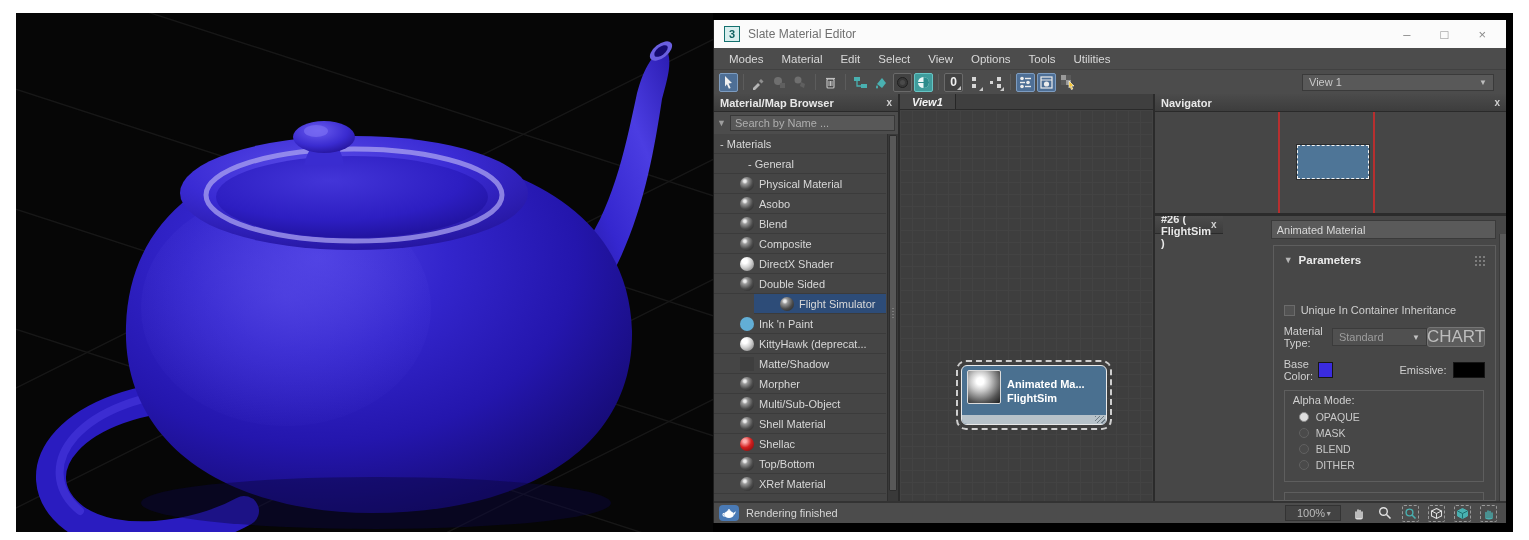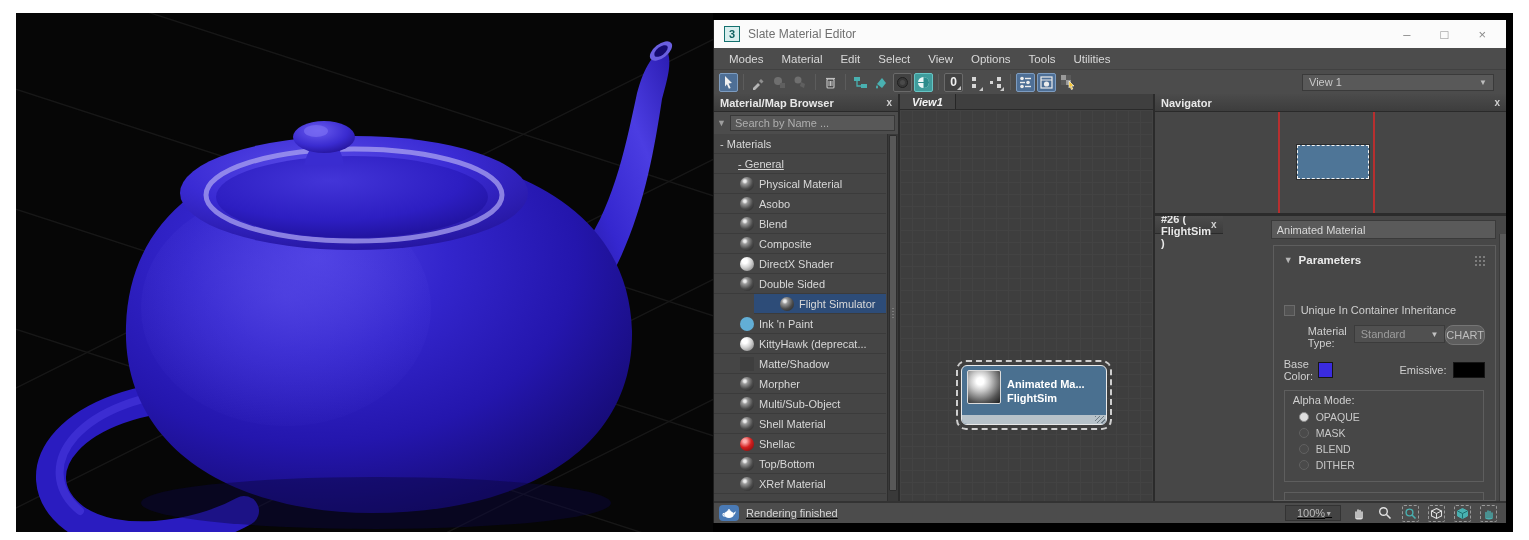--- a/index.html
+++ b/index.html
@@ -42,21 +42,21 @@
 
   
   .browser{width:186px;display:flex;flex-direction:column;background:#454545;border-right:2px solid #2b2b2b;}
   .search-row{height:22px;display:flex;align-items:center;gap:4px;padding:0 3px;background:#4c4c4c;flex:0 0 22px;}
   .search-caret{color:#9e9e9e;font-size:9px;}
   .search-input{flex:1;height:16px;background:#585858;border:1px solid #383838;color:#cfcfcf;font-size:11px;padding:0 4px;outline:none;}
   .search-input::placeholder{color:#aeaeae;}
   .mat-list{flex:1;position:relative;overflow:hidden;background:#454545;padding-right:12px;}
   .mat-row{height:20px;display:flex;align-items:center;border-bottom:1px solid #3b3b3b;color:#d8d8d8;font-size:11px;white-space:nowrap;overflow:hidden;}
   .mat-row.indent0{padding-left:6px;}
-  .mat-row.indent1{padding-left:24px;text-decoration:underline;}
+  .mat-row.indent1{padding-left:34px;}
   .mat-row.indent2{padding-left:26px;}
   .mat-row.selected{background:#2d4c78;margin-left:40px;}
   .mat-icon{width:14px;height:14px;margin-right:5px;border-radius:50%;flex:0 0 14px;}
   .mat-icon.sphere-dark{background:radial-gradient(circle at 35% 30%,#ececec 0 9%,#9a9a9a 22%,#4a4a4a 58%,#1e1e1e 100%);}
   .mat-icon.sphere-light{background:radial-gradient(circle at 35% 30%,#ffffff 0 18%,#d2d2d2 48%,#6f6f6f 100%);}
   .mat-icon.circle-blue{background:#62aed6;}
   .mat-icon.sphere-red{background:radial-gradient(circle at 35% 30%,#ffb0b0 0 10%,#d31f1f 48%,#6f0808 100%);}
   .mat-icon.flat-none{background:#3e3e3e;border-radius:0;}
   .vscroll{position:absolute;right:0;top:0;bottom:0;width:11px;background:#393939;border-left:1px solid #2e2e2e;}
   .vthumb{position:absolute;left:1px;right:1px;top:1px;height:97%;background:#585858;border:1px solid #2d2d2d;border-radius:1px;}
@@ -88,41 +88,41 @@
   .mat-body{flex:1;display:flex;flex-direction:column;padding:4px 10px 0 4px;gap:4px;overflow:hidden;}
   .name-field{height:19px;background:#5a5a5a;border:1px solid #3a3a3a;color:#d8d8d8;font-size:11px;padding:0 5px;outline:none;width:100%;flex:0 0 19px;}
   .params-box{flex:1;border:1px solid #5e5e5e;margin:2px 0 0 2px;padding:8px 10px;position:relative;overflow:hidden;}
   .rollout-head{display:flex;align-items:center;gap:6px;}
   .rollout-caret{color:#b5b5b5;font-size:9px;}
   .rollout-title{color:#eaeaea;font-size:11.5px;font-weight:bold;}
   .rollout-grip{margin-left:auto;width:11px;height:11px;background:radial-gradient(#8a8a8a 1px,transparent 1.2px);background-size:4px 4px;opacity:.8;}
   .cb-row{display:flex;align-items:center;gap:6px;margin-top:38px;}
   .checkbox{width:11px;height:11px;background:#525252;border:1px solid #6b6b6b;}
   .cb-label{color:#cfcfcf;font-size:11px;}
-  .mt-row{display:flex;align-items:flex-start;margin-top:9px;margin-left:24px;}
+  .mt-row{display:flex;align-items:center;margin-top:9px;}
   .mt-label{color:#cfcfcf;font-size:11px;width:82px;}
   .dropdown{width:152px;height:18px;background:#505050;border:1px solid #3b3b3b;display:flex;align-items:center;padding:0 6px;color:#9d9d9d;font-size:11px;}
   .dropdown .arrow{margin-left:auto;color:#c2c2c2;font-size:8px;}
-  .chart-btn{margin-left:auto;width:58px;height:20px;background:#5d5d5d;border:1px solid #757575;border-radius:8px;color:#bdbdbd;font-size:11px;display:flex;align-items:center;justify-content:center;}
+  .chart-btn{margin-left:auto;width:58px;height:20px;background:#5d5d5d;border:1px solid #757575;border-radius:3px;color:#bdbdbd;font-size:17px;display:flex;align-items:center;justify-content:center;}
   .color-row{display:flex;align-items:center;margin-top:9px;}
   .swatch{height:16px;border:1px solid #161616;}
   .sw-base{width:28px;margin-left:4px;}
   .sw-emis{width:60px;margin-left:6px;}
   .emis-label{color:#cfcfcf;font-size:11px;margin-left:66px;}
   .groupbox{width:200px;border:1px solid #5e5e5e;margin-top:8px;padding:3px 17px 8px 8px;}
   .group-label{color:#cfcfcf;font-size:11px;margin-bottom:3px;}
   .radio-row{display:flex;align-items:center;gap:7px;height:16px;padding-left:6px;}
   .radio{width:10px;height:10px;border-radius:50%;background:#4a4a4a;border:1px solid #616161;}
   .radio.on{background:#dedede;border:1px solid #8a8a8a;}
   .radio-label{color:#c9c9c9;font-size:10.5px;}
   .render-box{width:200px;border:1px solid #5e5e5e;border-bottom:none;margin-top:10px;padding:3px 8px 20px 8px;}
   .matscroll{position:absolute;right:0;top:18px;bottom:0;width:7px;background:#5a5a5a;border-left:1px solid #3a3a3a;}
 
   
-  .statusbar{height:22px;background:#4c4c4c;border-top:2px solid #333;display:flex;align-items:center;padding:0 5px;flex:0 0 22px;text-decoration:underline;}
+  .statusbar{height:22px;background:#4c4c4c;border-top:2px solid #333;display:flex;align-items:center;padding:0 5px;flex:0 0 22px;}
   .render-badge{width:20px;height:16px;border-radius:4px;background:#4a7ab5;display:flex;align-items:center;justify-content:center;margin-right:7px;}
   .status-msg{color:#d5d5d5;font-size:11px;}
   .status-right{margin-left:auto;display:flex;align-items:center;gap:9px;padding-right:4px;}
   .zoom-select{width:56px;height:16px;background:#434343;border:1px solid #333;color:#bbb;font-size:11px;display:flex;align-items:center;padding:0 11px;}
   .zoom-select .arrow{margin-left:auto;font-size:7px;color:#aaa;}
   .sicon{width:17px;height:17px;display:flex;align-items:center;justify-content:center;}
   .sicon.dashed{border:1px dashed #9a9a9a;border-radius:2px;}
 </style>
 </head>
 <body>

